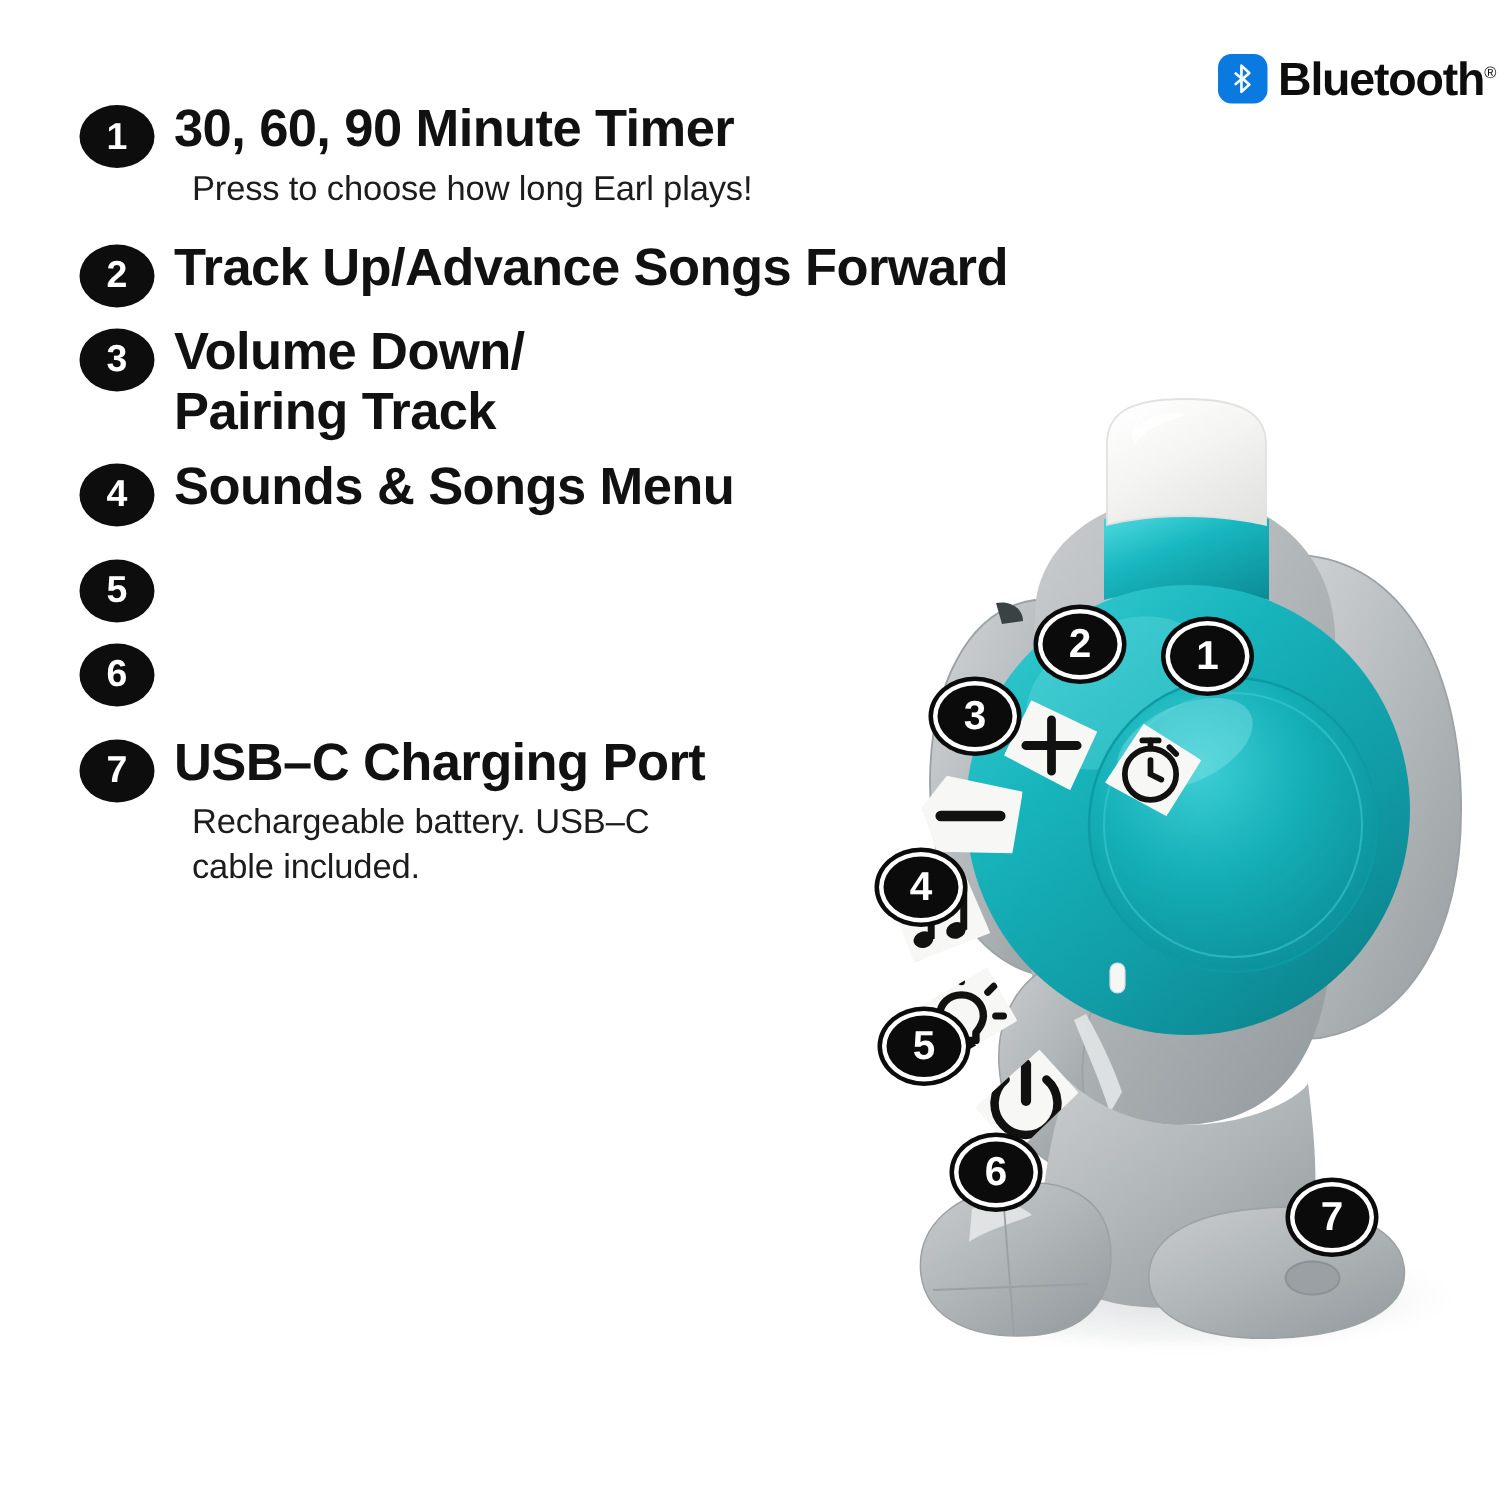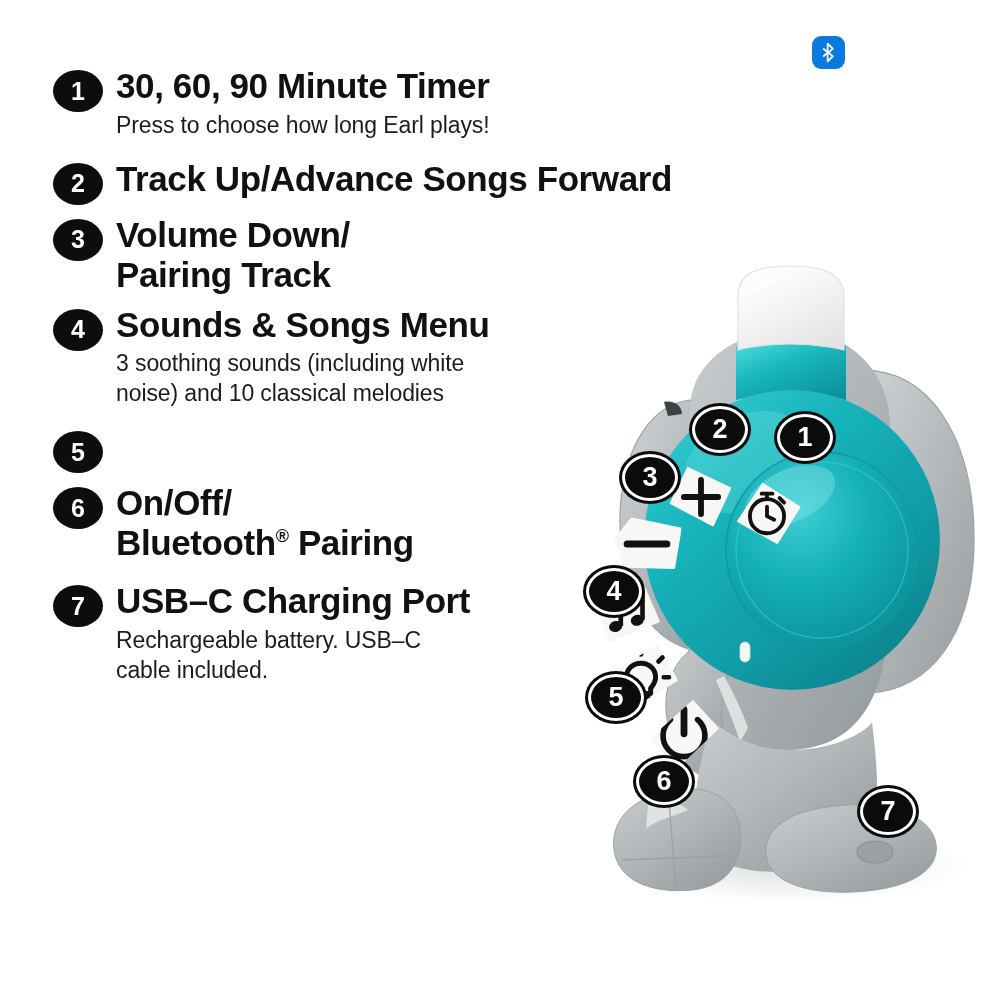--- a/index.html
+++ b/index.html
@@ -93,20 +93,21 @@
     vertical-align: super;
     font-weight: bold;
   }
   .feature-desc {
     font-size: 23px;
     color: #1c1c1c;
     line-height: 1.30;
     margin-top: 5px;
     letter-spacing: -0.1px;
     white-space: pre-line;
+    margin-left: 12px;
   }
   .gap-lg { margin-bottom: 18px; }
   .gap-md { margin-bottom: 10px; }
 
   
   #product {
     position: absolute;
     left: 540px;
     top: 250px;
     width: 470px;
@@ -152,20 +153,21 @@
 
 <div id="page">
 
   <div id="bt-logo">
     <div id="bt-mark">
       <svg viewBox="0 0 24 24" width="21" height="21" aria-hidden="true">
         <path d="M11 2 L17 7.6 L11 13 L11 2 Z M11 11 L17 16.4 L11 22 L11 11 Z" fill="none" stroke="#ffffff" stroke-width="2" stroke-linejoin="round" stroke-linecap="round"></path>
         <path d="M6.6 8 L11 11.7 M6.6 16 L11 12.3" fill="none" stroke="#ffffff" stroke-width="2" stroke-linecap="round"></path>
       </svg>
     </div>
+    <div id="bt-wordmark"><span>Bluetooth</span><span id="bt-reg">®</span></div>
   </div>
 
   <div id="feature-list">
 
     <div class="feature-row gap-lg">
       <div class="badge">1</div>
       <div class="feature-text">
         <div class="feature-title">30, 60, 90 Minute Timer</div>
         <div class="feature-desc">Press to choose how long Earl plays!</div>
       </div>
@@ -183,33 +185,30 @@
       <div class="feature-text">
         <div class="feature-title" style="white-space:pre-line">Volume Down/
 Pairing Track</div>
       </div>
     </div>
 
     <div class="feature-row gap-lg">
       <div class="badge">4</div>
       <div class="feature-text">
         <div class="feature-title">Sounds &amp; Songs Menu</div>
-        <div class="feature-desc">3 soothing sounds (including white
-noise) and 10 classical melodies</div>
       </div>
     </div>
 
     <div class="feature-row gap-md">
       <div class="badge">5</div>
     </div>
 
     <div class="feature-row gap-lg">
       <div class="badge">6</div>
       <div class="feature-text">
-        <div class="feature-title"><span>On/Off/</span><br><span>Bluetooth</span><span class="reg">®</span><span> Pairing</span></div>
       </div>
     </div>
 
     <div class="feature-row">
       <div class="badge">7</div>
       <div class="feature-text">
         <div class="feature-title">USB–C Charging Port</div>
         <div class="feature-desc">Rechargeable battery. USB–C
 cable included.</div>
       </div>

